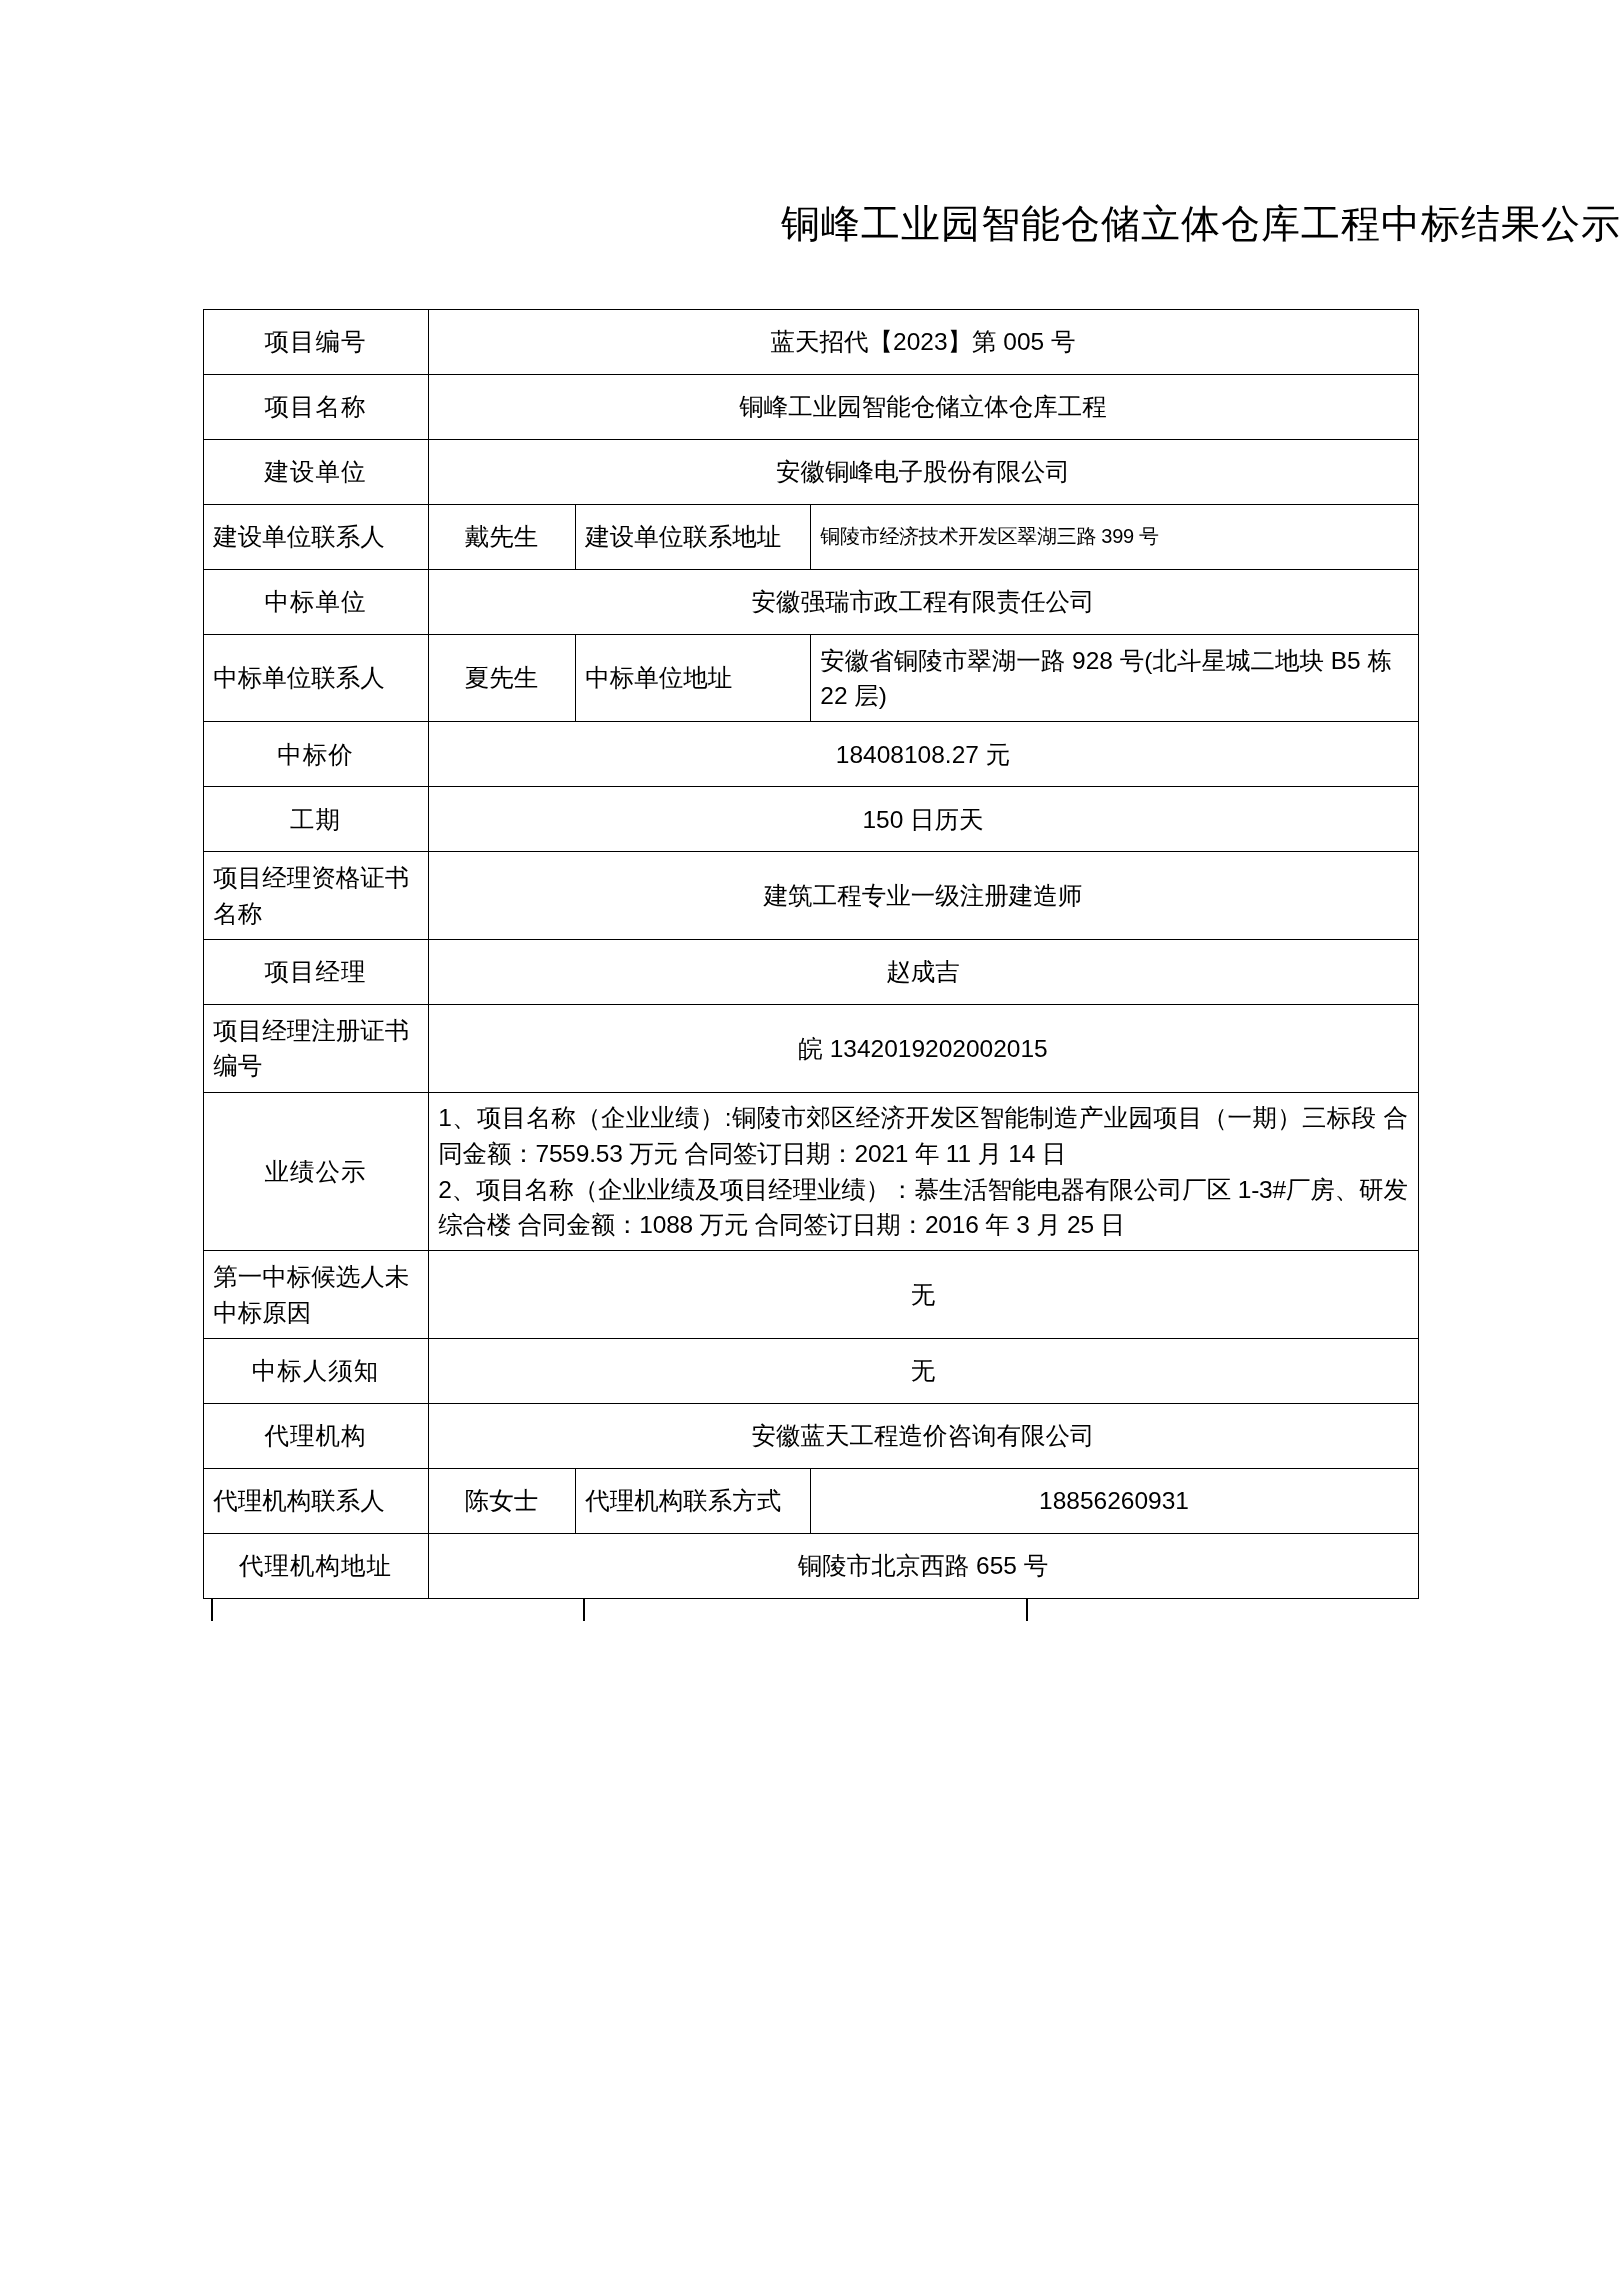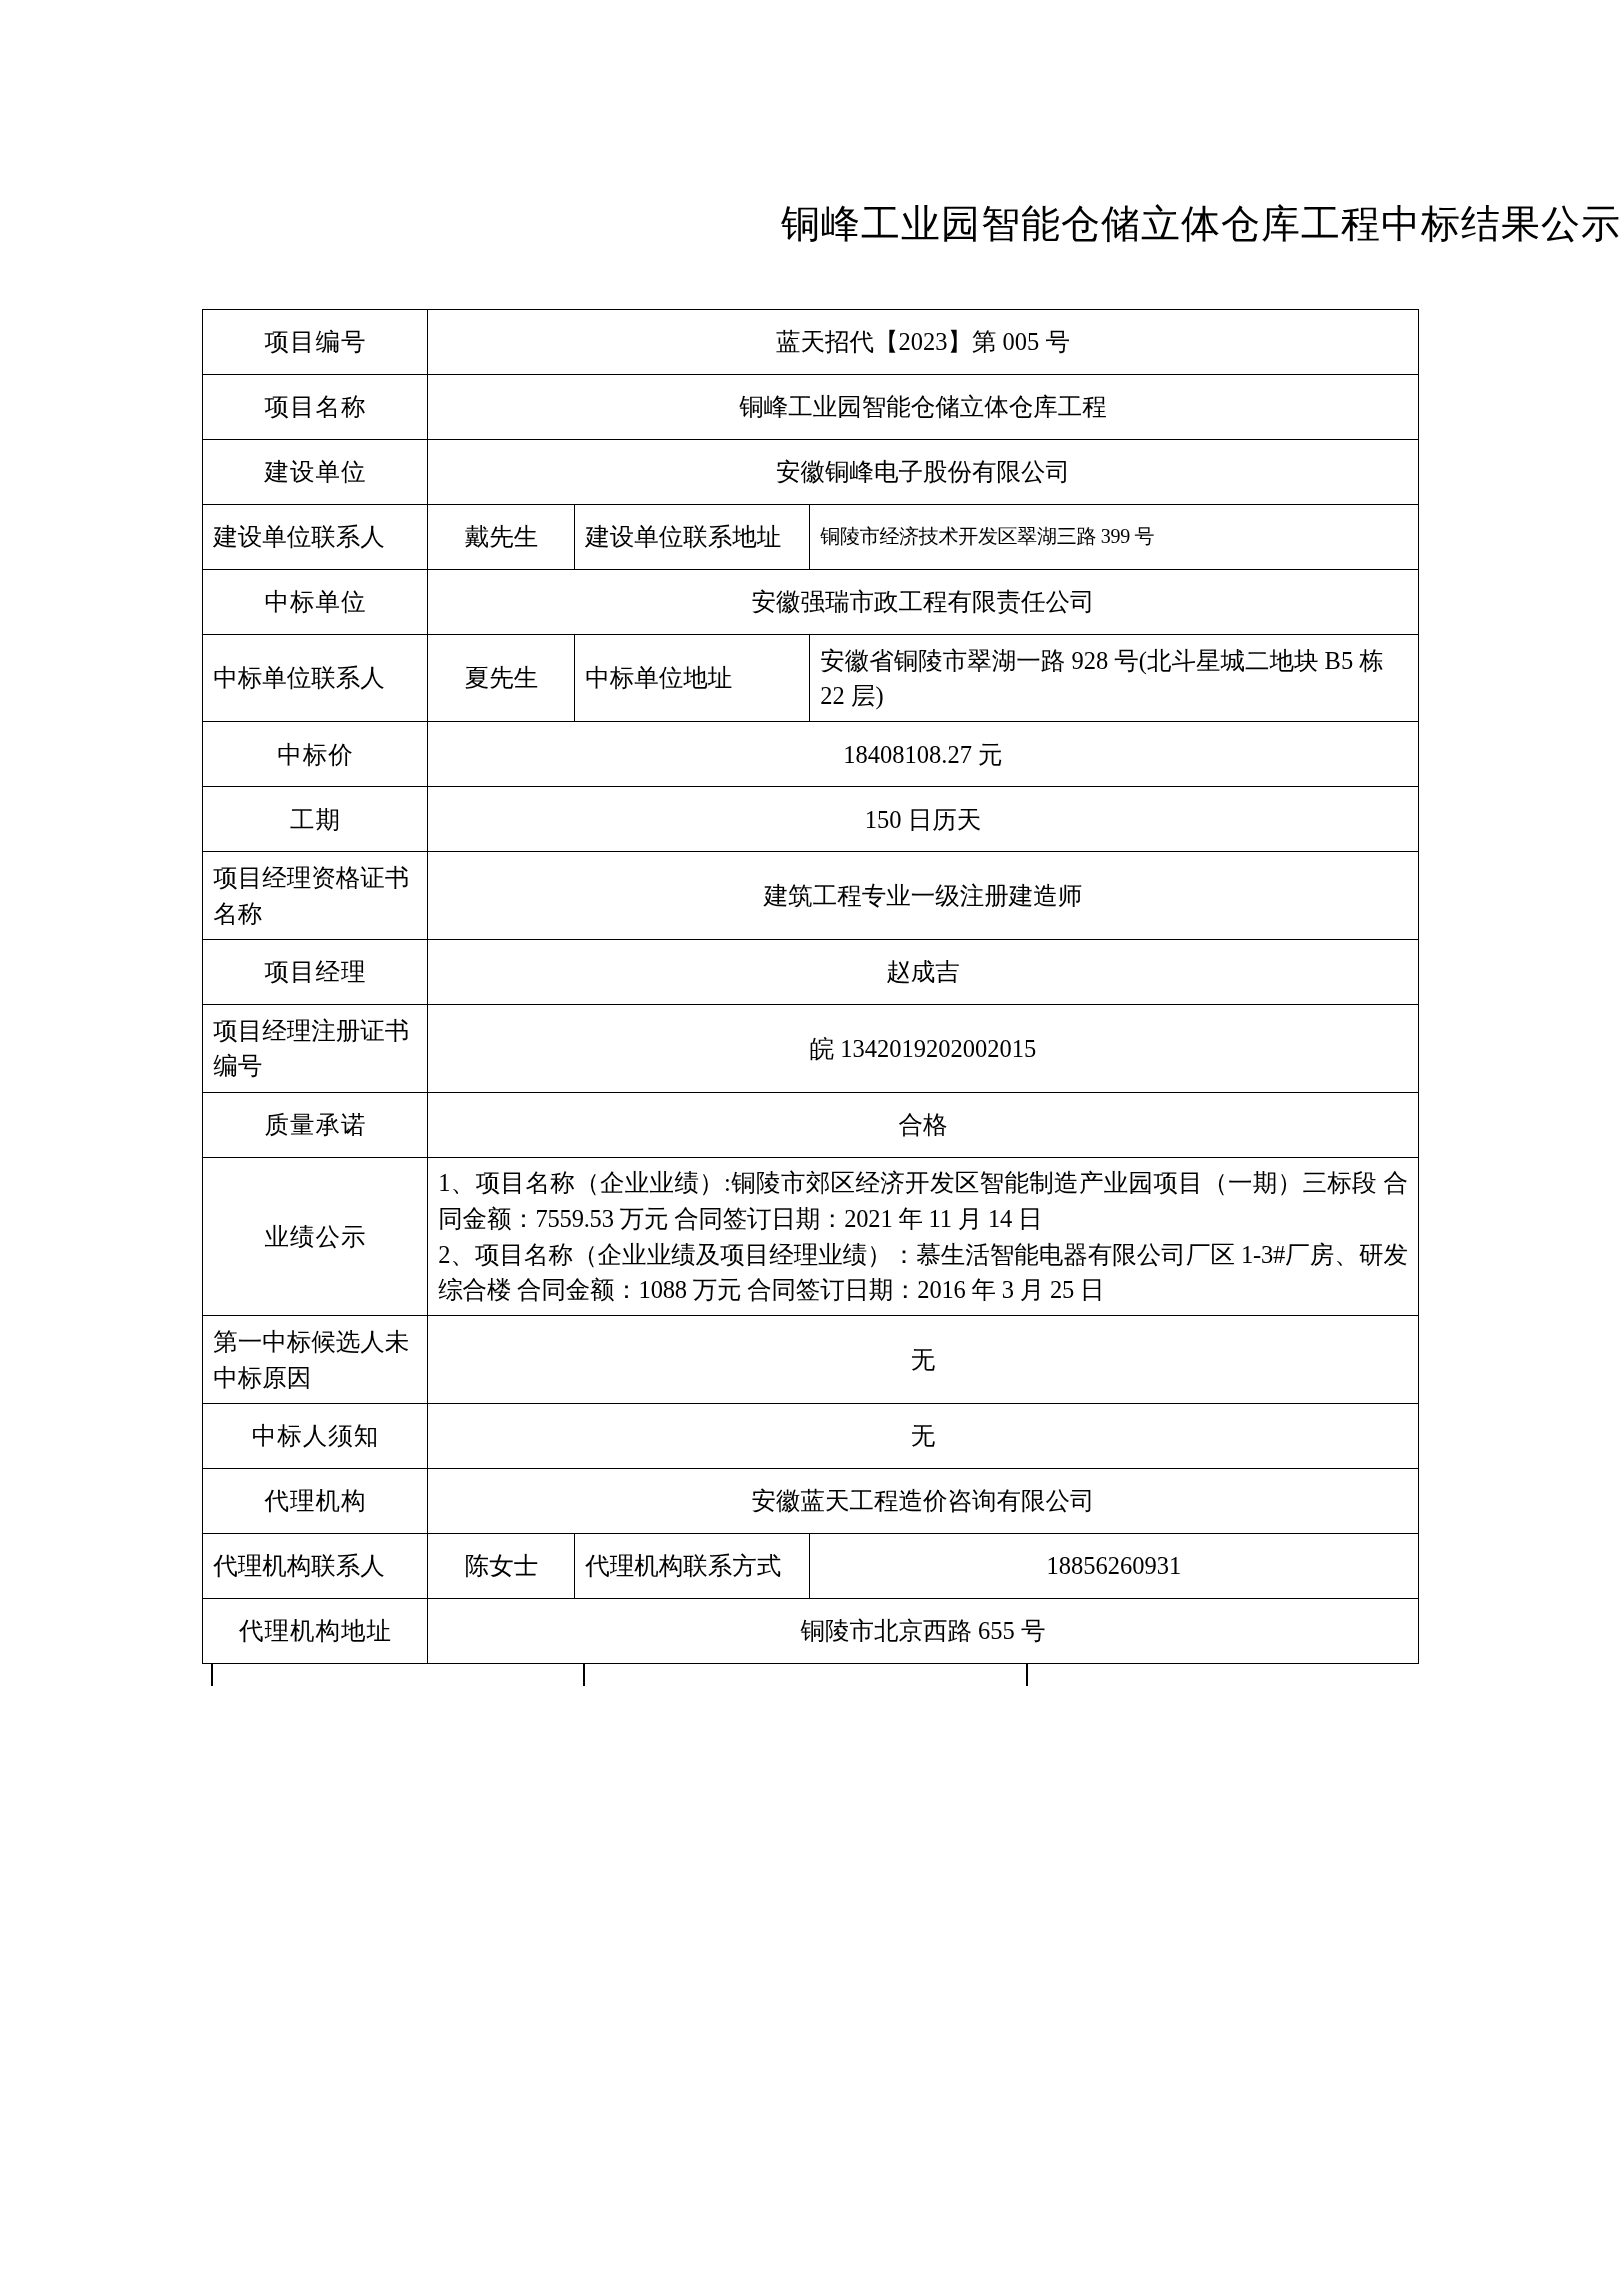--- a/index.html
+++ b/index.html
@@ -37,21 +37,21 @@
     width: 1215px;
     margin: 61px auto 0 auto;
     table-layout: fixed;
     font-size: 24.5px;
   }
   table.main td {
     border: 1.5px solid #000000;
     padding: 7.8px 9.8px;
     vertical-align: middle;
     line-height: 1.45;
-    font-family: Liberation Serif, serif;
+    font-family: Liberation Sans, sans-serif;
   }
   td.label {
     text-align: center;
     width: 225px;
     font-size: 24.5px;
     letter-spacing: 1px;
   }
   td.label-narrow {
     text-align: left;
     font-size: 24.5px;
@@ -154,24 +154,20 @@
         <td class="value-center" colspan="3">建筑工程专业一级注册建造师</td>
       </tr>
       <tr class="row-h1">
         <td class="label">项目经理</td>
         <td class="value-center" colspan="3">赵成吉</td>
       </tr>
       <tr class="row-h1">
         <td class="label-narrow">项目经理注册证书编号</td>
         <td class="value-center" colspan="3">皖 1342019202002015</td>
       </tr>
-      <tr class="row-h1">
-        <td class="label">质量承诺</td>
-        <td class="value-center" colspan="3">合格</td>
-      </tr>
       <tr>
         <td class="label">业绩公示</td>
         <td class="perf-cell" colspan="3">
           <p>1、项目名称（企业业绩）:铜陵市郊区经济开发区智能制造产业园项目（一期）三标段  合同金额：7559.53 万元    合同签订日期：2021 年 11 月 14 日</p>
           <p>2、项目名称（企业业绩及项目经理业绩）：慕生活智能电器有限公司厂区 1-3#厂房、研发综合楼   合同金额：1088 万元    合同签订日期：2016 年 3 月 25 日</p>
         </td>
       </tr>
       <tr class="row-h1">
         <td class="label-narrow">第一中标候选人未中标原因</td>
         <td class="value-center" colspan="3">无</td>

